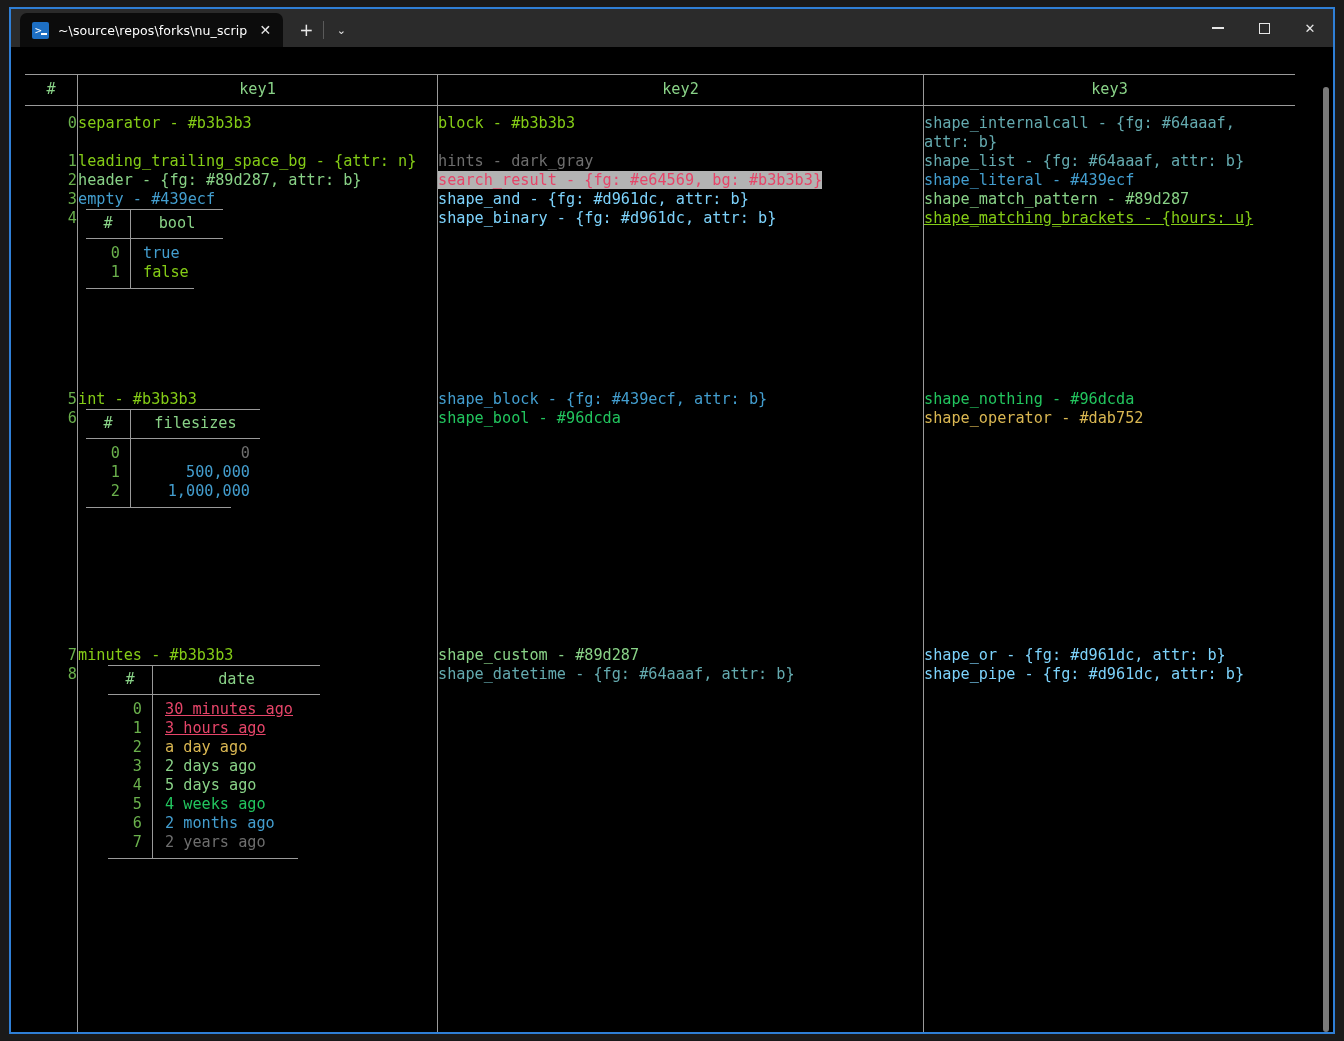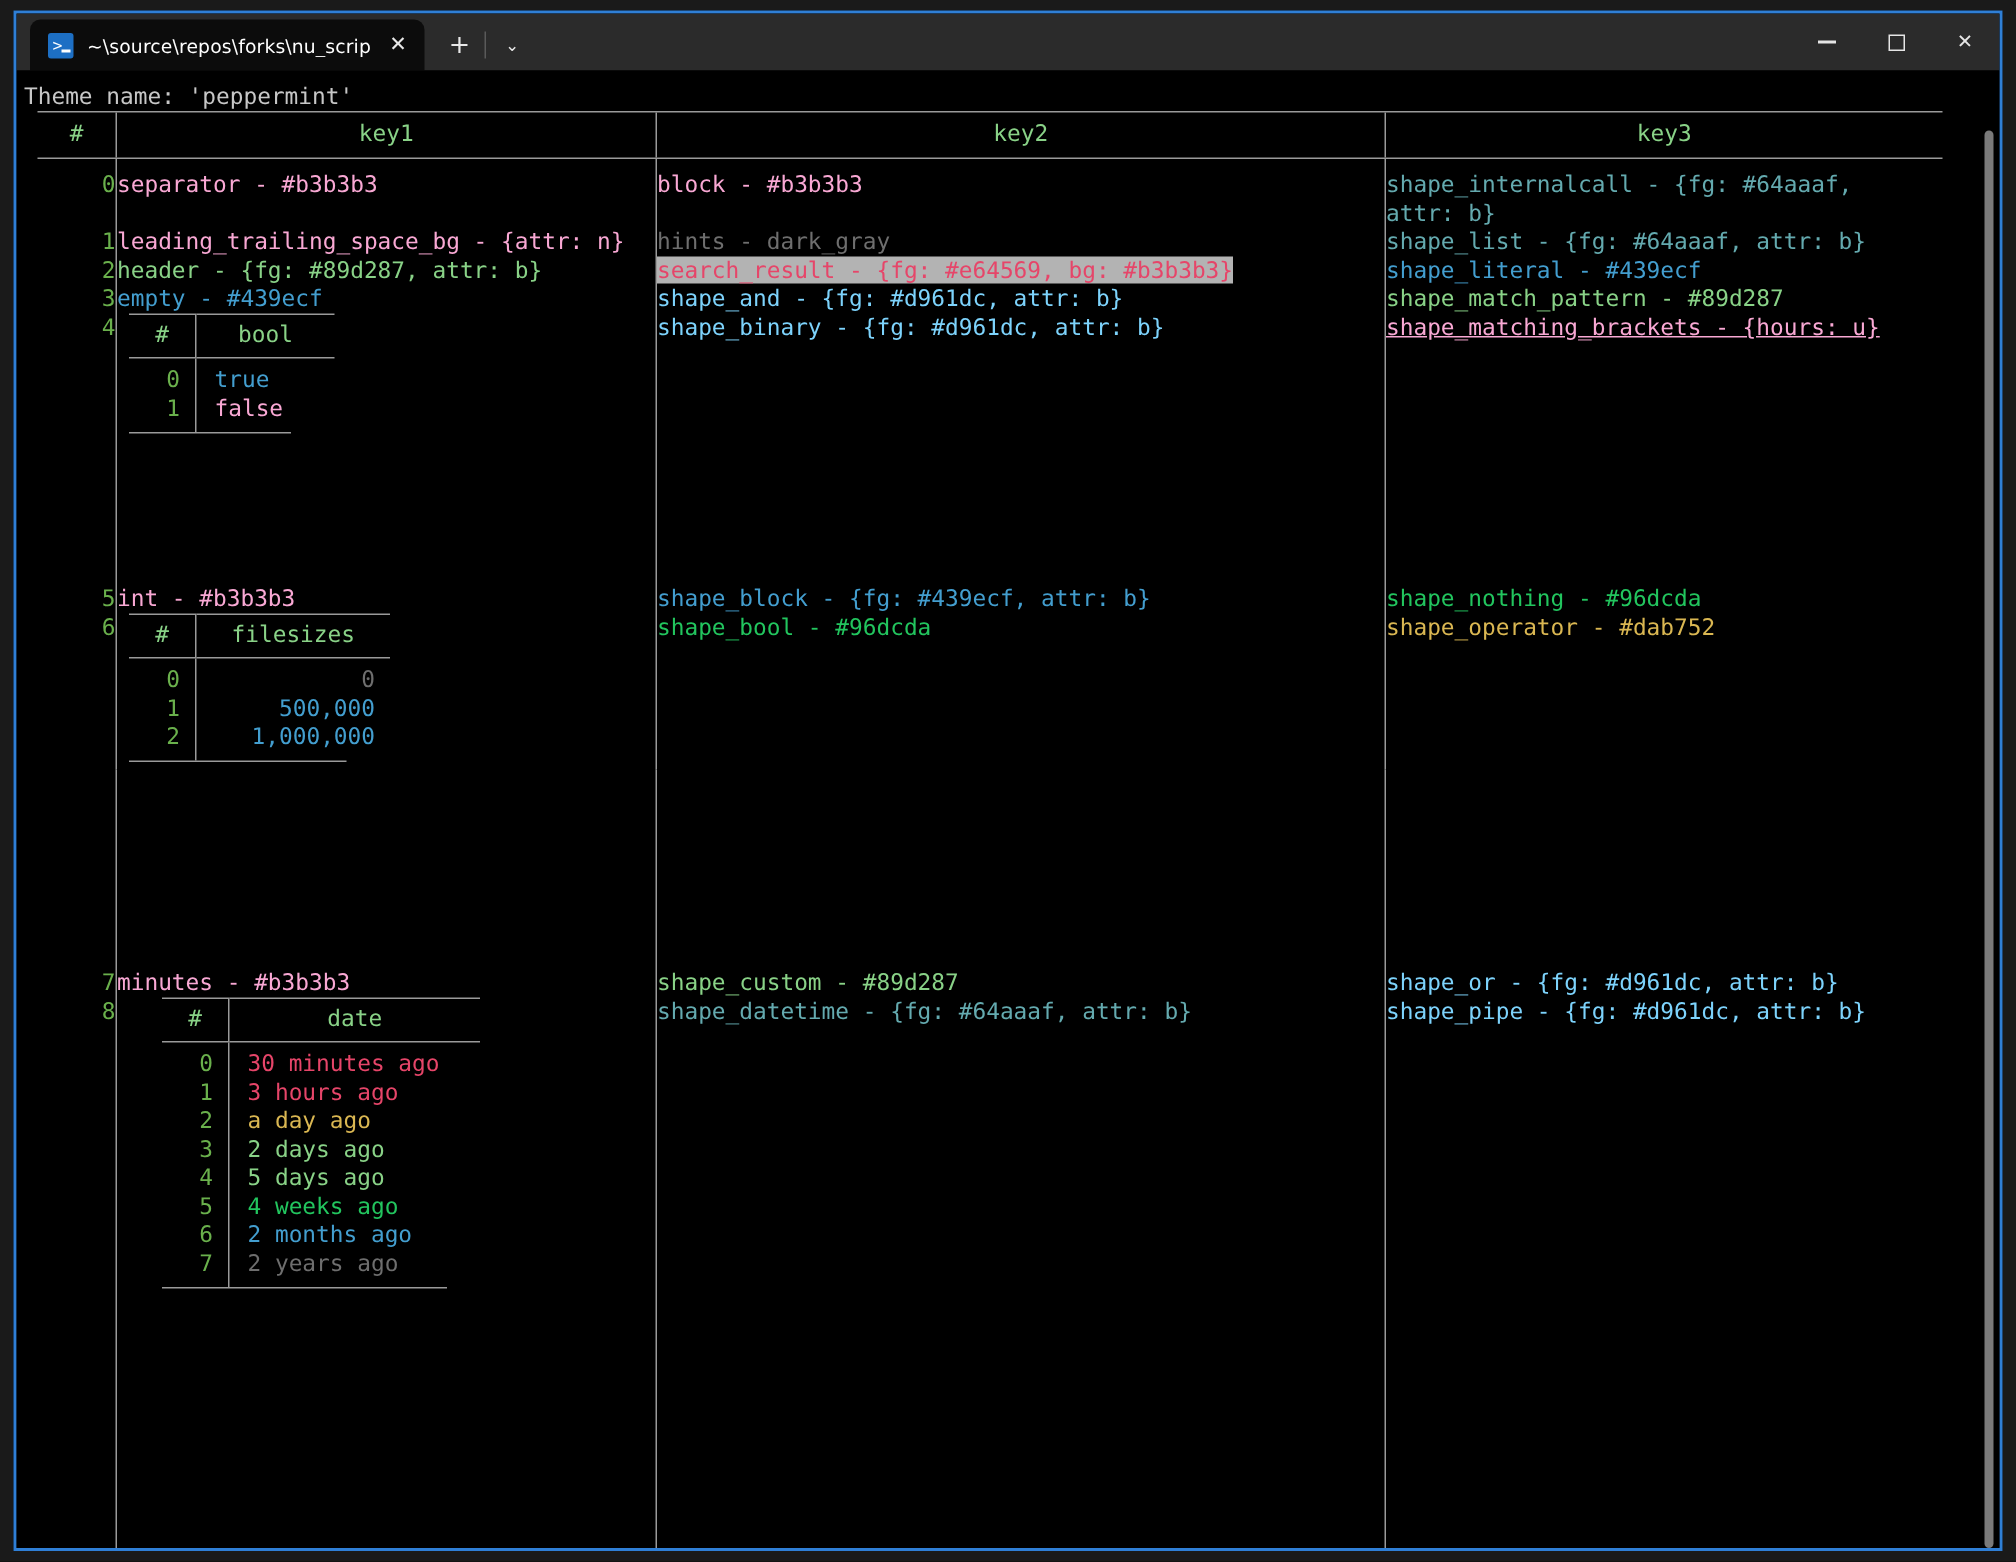--- a/index.html
+++ b/index.html
@@ -177,28 +177,28 @@
   table.nu > tbody > tr > td + td { border-left: 1.5px solid #9a9a9a; }
   td.idxcell { text-align: right; padding-right: 14px; color: #6ab04c; }
   td.cellpad { padding-left: 14px; }
 
   
   .row { white-space: pre; height: 19px; }
   .row.blank { height: 19px; }
   .wrapped { white-space: pre-wrap; }
 
   
-  .c-white   { color: #f9a8d4; }
+  .c-white   { color: #84cc16; }
   .c-green   { color: #89d287; }
   .c-blue    { color: #439ecf; }
   .c-cyan    { color: #64aaaf; }
   .c-teal    { color: #22c55e; }
   .c-magenta { color: #7dd3fc; }
   .c-yellow  { color: #dab752; }
-  .c-red     { color: #e64569; }
+  .c-red     { color: #e64569; text-decoration: underline; }
   .c-gray    { color: #6e6e6e; }
   .b { font-weight: normal; }
   .u { text-decoration: underline; }
   .hl-gray { background: #b3b3b3; color: #e64569; }
 
   
   table.nested {
     border-collapse: collapse;
     table-layout: fixed;
     margin-left: 8px;
@@ -242,21 +242,20 @@
 
     <div id="win-controls">
       <div class="wc wc-min"></div>
       <div class="wc wc-max"></div>
       <div class="wc">✕</div>
     </div>
   </div>
 
   <div id="term">
 
-    <div class="line">Theme name: 'peppermint'</div>
 
     <div id="table-wrap">
       <table class="nu">
         <thead>
           <tr>
             <th class="idx">#</th>
             <th class="c1">key1</th>
             <th class="c2">key2</th>
             <th class="c3">key3</th>
           </tr>

